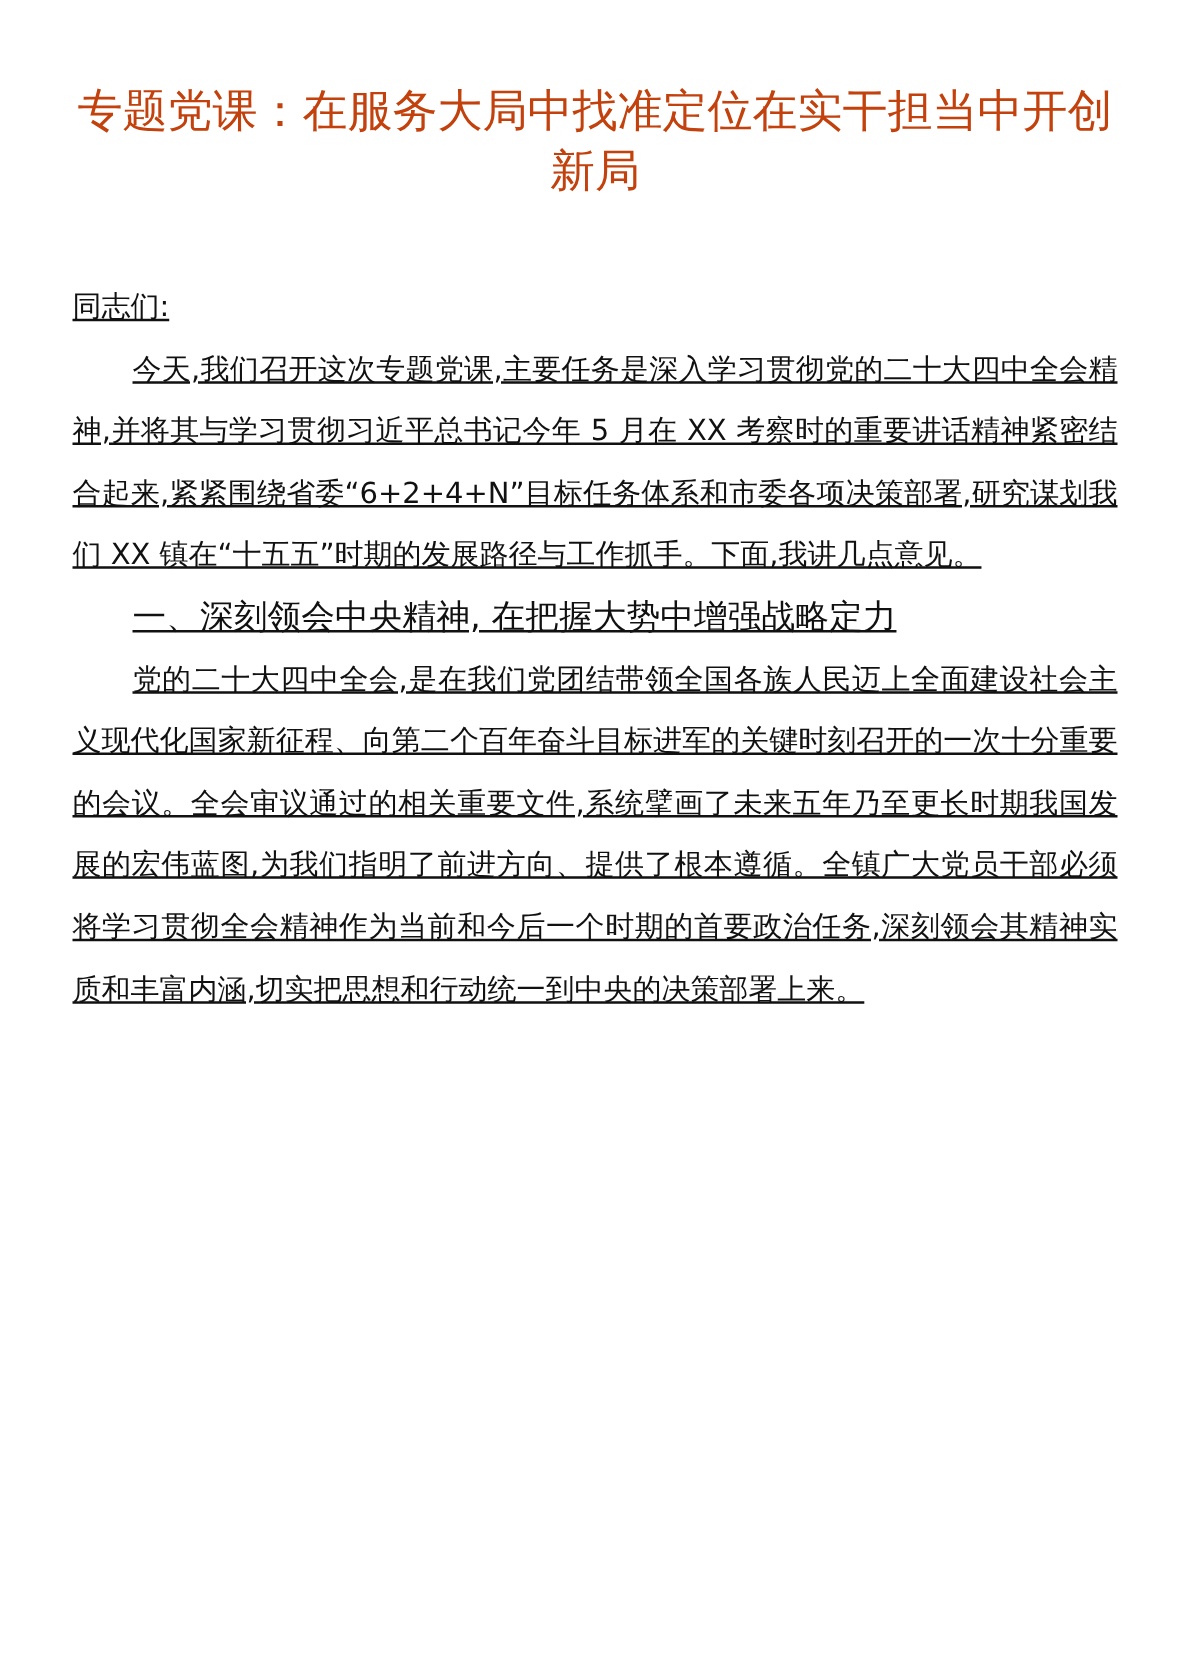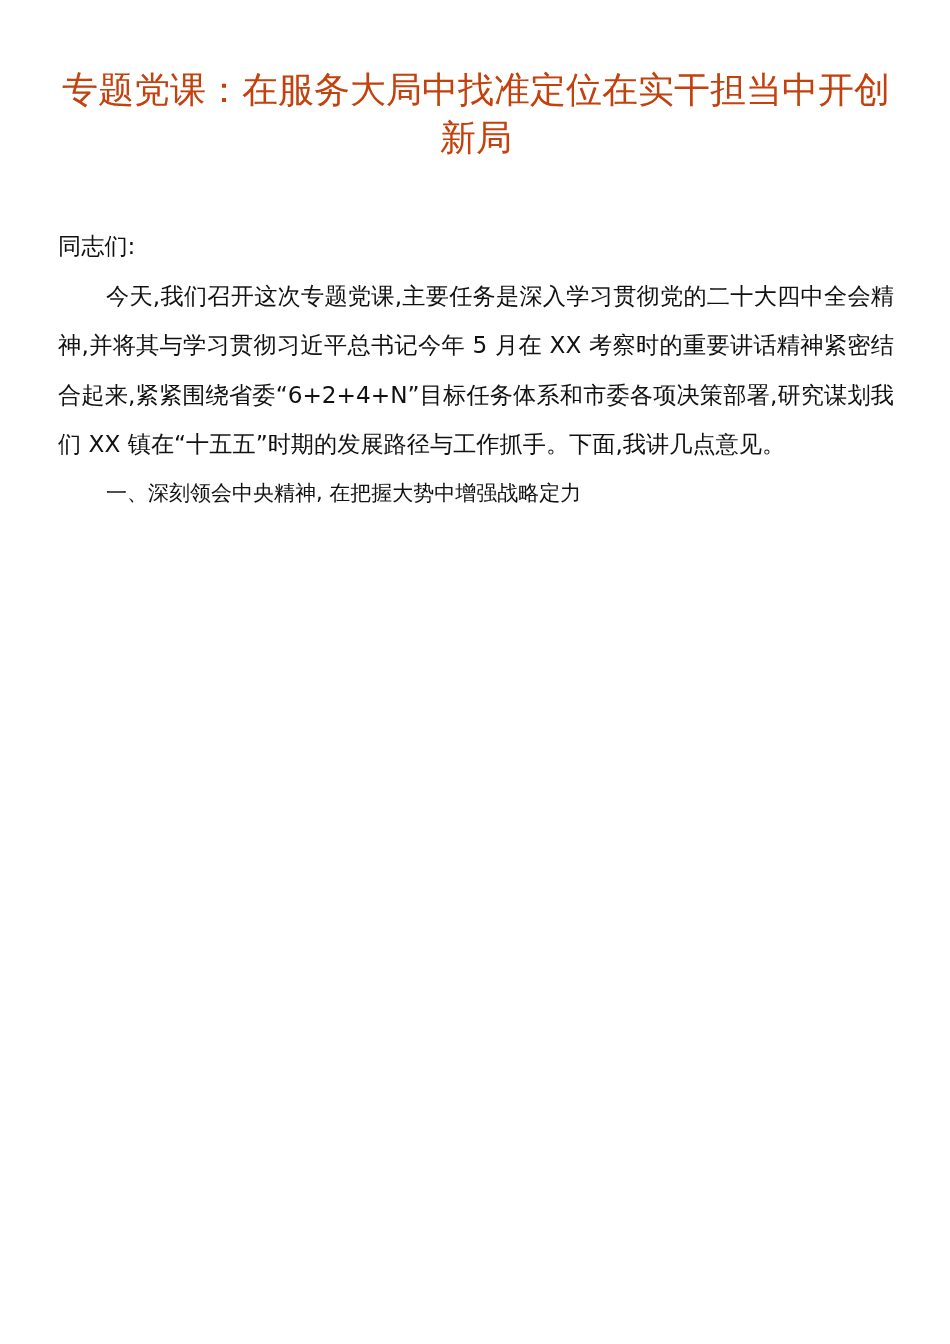--- a/index.html
+++ b/index.html
@@ -2,31 +2,32 @@
 <html><head>
 <meta charset="utf-8">
 <style>
   html, body { margin: 0; padding: 0; background: #ffffff; }
   body { width: 950px; height: 1344px; overflow: hidden; position: relative;
          font-family: "DejaVu Sans", "Liberation Sans", sans-serif; color: #111111; }
   .page { position: absolute; left: 58px; top: 0; width: 836px; }
   .title { position: absolute; left: 0; top: 66px; width: 836px; text-align: center;
            font-size: 36px; line-height: 48px; letter-spacing: 0px; color: #c2410c; }
   .body-text { position: absolute; left: 0; top: 221px; width: 836px;
-               font-size: 23.2px; line-height: 49.6px; text-align: justify; }
+               font-size: 23.2px; line-height: 49.6px; text-align: justify; text-decoration: underline; }
   .body-text p { margin: 0; }
   .salutation { text-indent: 0; }
   .indent { text-indent: 48px; }
-  .heading-1 { text-indent: 48px; font-size: 21px; }
+  .heading-1 { text-indent: 48px; font-size: 27px; }
   .gap { margin-top: 6px !important; }
 </style>
 </head>
 <body>
 
 <div class="page">
   <div class="title">专题党课：在服务大局中找准定位在实干担当中开创新局</div>
 
   <div class="body-text">
     <p class="salutation">同志们:</p>
     <p class="indent">今天,我们召开这次专题党课,主要任务是深入学习贯彻党的二十大四中全会精神,并将其与学习贯彻习近平总书记今年 5 月在 XX 考察时的重要讲话精神紧密结合起来,紧紧围绕省委“6+2+4+N”目标任务体系和市委各项决策部署,研究谋划我们 XX 镇在“十五五”时期的发展路径与工作抓手。下面,我讲几点意见。</p>
     <p class="heading-1">一、深刻领会中央精神, 在把握大势中增强战略定力</p>
+    <p class="indent">党的二十大四中全会,是在我们党团结带领全国各族人民迈上全面建设社会主义现代化国家新征程、向第二个百年奋斗目标进军的关键时刻召开的一次十分重要的会议。全会审议通过的相关重要文件,系统擘画了未来五年乃至更长时期我国发展的宏伟蓝图,为我们指明了前进方向、提供了根本遵循。全镇广大党员干部必须将学习贯彻全会精神作为当前和今后一个时期的首要政治任务,深刻领会其精神实质和丰富内涵,切实把思想和行动统一到中央的决策部署上来。</p>
   </div>
 </div>
 
 </body></html>

